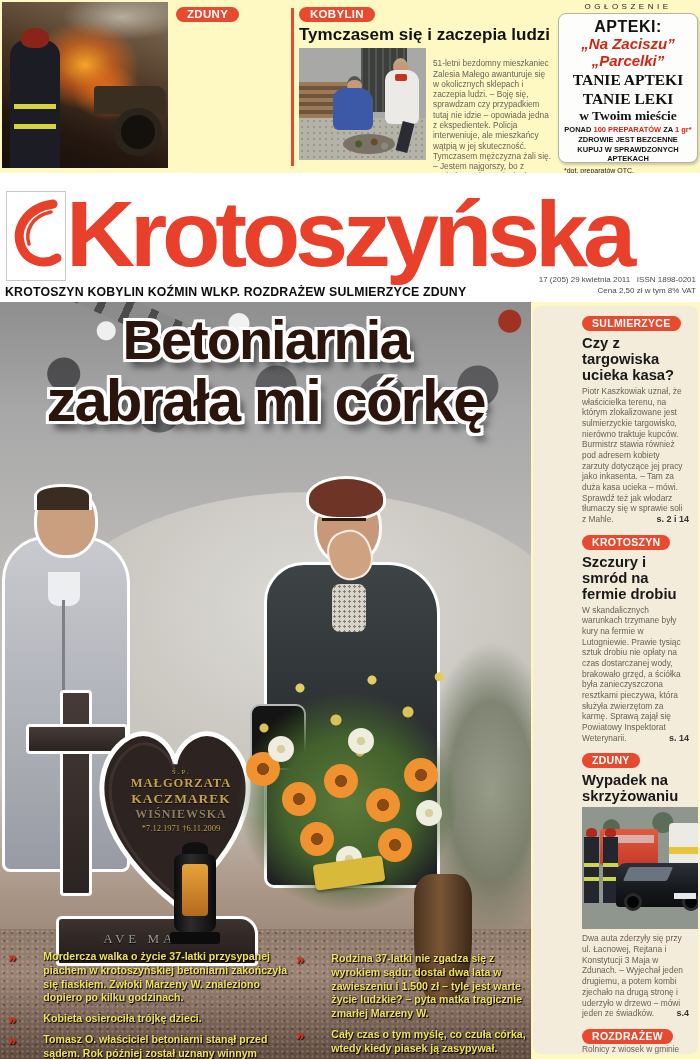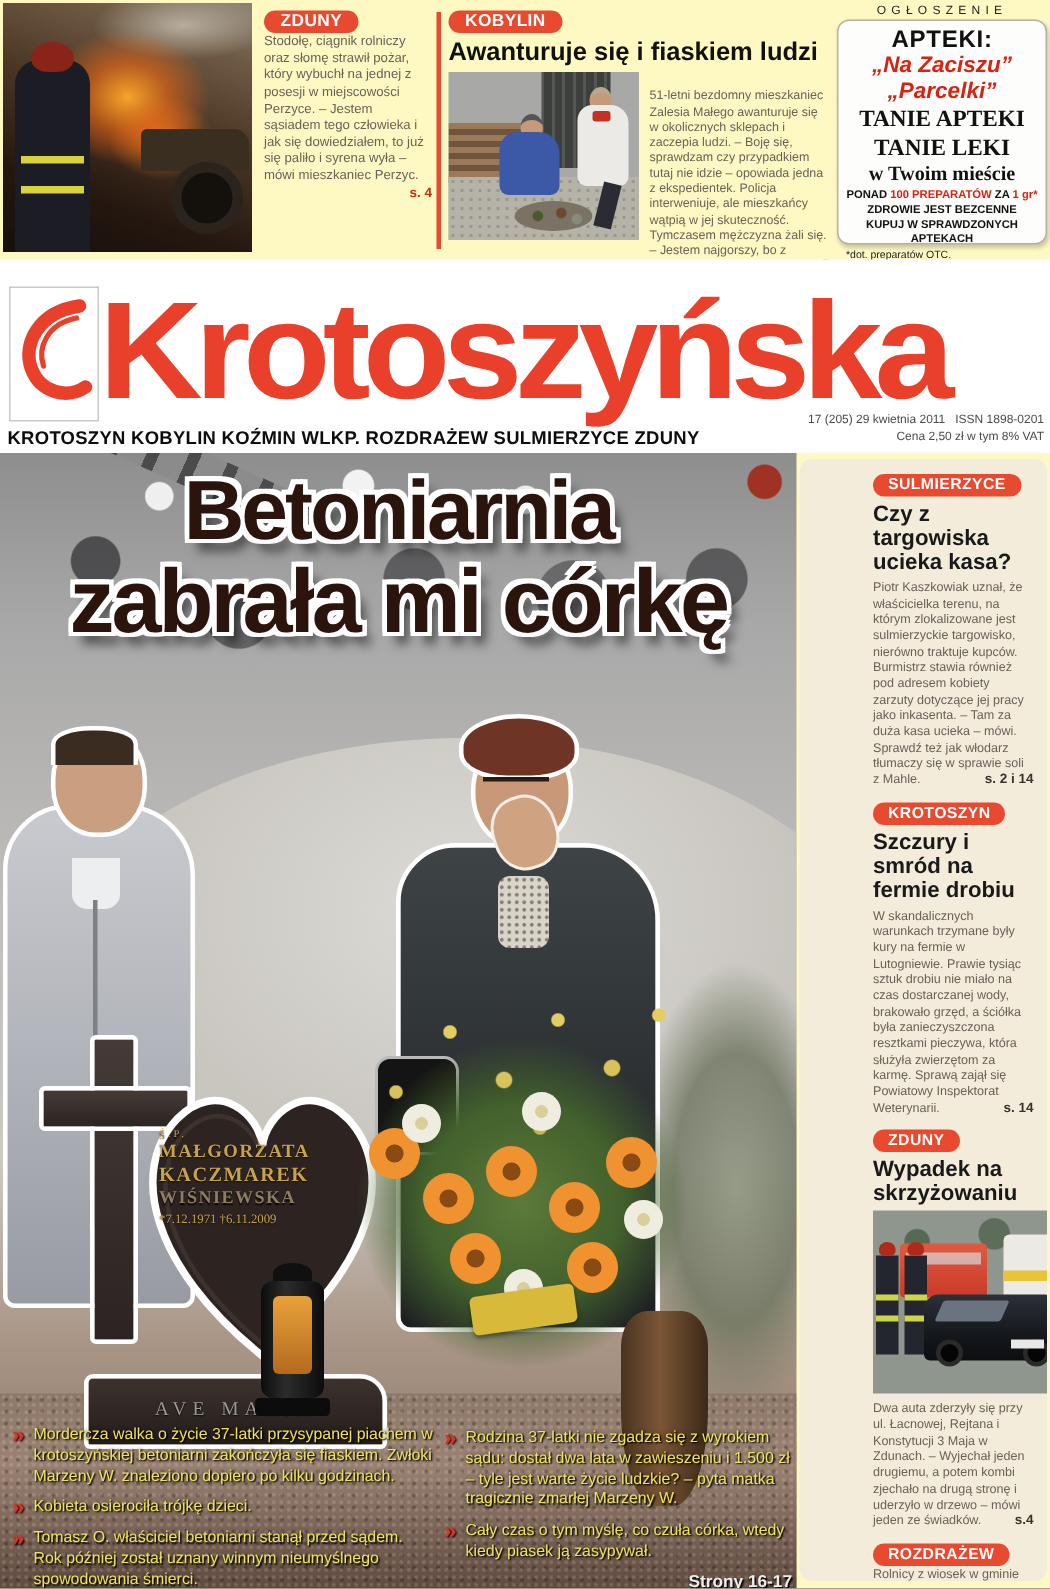--- a/index.html
+++ b/index.html
@@ -127,21 +127,21 @@
   .mother .bag{position:absolute;left:-6px;top:230px;width:52px;height:62px;border-radius:10px 10px 16px 16px;
     background:#141414;border:2px solid rgba(255,255,255,.7);}
 
   .monument{position:absolute;left:22px;top:388px;width:250px;height:300px;}
   .cross{position:absolute;left:38px;top:0;width:26px;height:200px;background:linear-gradient(180deg,#453a36,#2c2422);
     border:3px solid #fff;border-radius:4px;}
   .cross-arm{position:absolute;left:4px;top:34px;width:96px;height:24px;background:linear-gradient(180deg,#453a36,#2c2422);
     border:3px solid #fff;border-radius:4px;}
   .heart{position:absolute;left:58px;top:26px;width:190px;height:196px;}
   .heart svg{display:block;}
-  .grave-text{position:absolute;left:26px;top:36px;width:150px;color:#c9a34c;
+  .grave-text{position:absolute;left:26px;top:52px;width:150px;text-align:center;color:#c9a34c;
     font-family:"Liberation Serif",serif;text-shadow:0 1px 1px rgba(0,0,0,.9);}
   .gt-rip{font-size:7px;letter-spacing:2px;}
   .gt-n1{font-size:12.5px;letter-spacing:1px;font-weight:bold;}
   .gt-n2{font-size:13.5px;letter-spacing:1px;font-weight:bold;}
   .gt-n3{font-size:12px;letter-spacing:1px;color:#8f7f60;font-weight:bold;}
   .gt-d{font-size:8.5px;margin-top:1px;}
   .grave-base{position:absolute;left:34px;top:226px;width:196px;height:44px;border-radius:6px 18px 4px 4px;
     background:linear-gradient(180deg,#3c322e,#241d1b);border:3px solid #fff;
     text-align:center;color:#9a9a94;font-family:"Liberation Serif",serif;
     font-size:13px;letter-spacing:4px;line-height:40px;text-shadow:0 1px 1px #000;}
@@ -185,22 +185,22 @@
       0 -3px 0 #fff,0 3px 0 #fff,-3px 0 0 #fff,3px 0 0 #fff,6px 8px 7px rgba(0,0,0,.55);}
   .hl1{font-size:56px;}
   .hl2{font-size:60px;}
 
   .bullets{position:absolute;z-index:8;}
   .bullets-left{left:8px;top:648px;width:282px;}
   .bullets-right{left:296px;top:650px;width:232px;}
   .bullet{display:flex;gap:6px;margin-bottom:7px;}
   .bullet .mk{color:#e0311c;font-weight:bold;font-size:15px;line-height:13px;
     text-shadow:1px 1px 1px rgba(0,0,0,.8);flex:0 0 auto;}
-  .bullet .tx{color:#f0e35a;font-weight:normal;font-size:10.6px;line-height:1.3;
-    text-shadow:1px 1px 1px #000,0 0 3px rgba(0,0,0,.6);}
+  .bullet .tx{color:#f0e35a;font-weight:bold;font-size:10.6px;line-height:1.3;
+    text-shadow:1px 1px 1px #000,0 0 3px rgba(0,0,0,.6);margin-left:21px;}
   .pages-ref{text-align:right;color:#ececec;font-weight:bold;font-size:11.5px;
     text-shadow:1px 1px 1px #000;margin-top:2px;}
   .photo-credit{position:absolute;right:6px;top:330px;writing-mode:vertical-rl;
     font-size:5px;color:#555;letter-spacing:1px;z-index:7;}
 
   
   .sidebar{left:533px;top:306px;width:165px;height:748px;background:#f3ecdb;border-radius:8px;
     padding:7px 9px;box-sizing:border-box;overflow:hidden;}
   .sb-sec{margin-bottom:7px;margin-left:40px;}
   .sb-sec .pill{font-size:10.5px;padding:1px 10px 2px;}
@@ -238,29 +238,27 @@
       <div class="helmet"></div>
       <div class="stripe" style="top:64px"></div>
       <div class="stripe" style="top:84px"></div>
     </div>
     <div class="abs tractor-body"></div>
     <div class="abs tractor-wheel"></div>
   </div>
 
   <div class="abs zduny-col">
     <span class="pill">ZDUNY</span>
-    <p class="small-body"><span>Stodołę, ciągnik rolniczy oraz słomę strawił pożar, który wybuchł na jednej z posesji w miejscowości Perzyce. – Jestem sąsiadem tego człowieka i jak się dowiedziałem, to już się paliło i syrena wyła – mówi mieszkaniec Perzyc.</span>
-      <b class="ref">s. 4</b></p>
   </div>
 
   <div class="abs vert-divider"></div>
 
   <div class="abs kobylin-sec">
     <span class="pill">KOBYLIN</span>
-    <h2>Awanturuje się i fiaskiem ludzi</h2>
+    <h2>Tymczasem się i zaczepia ludzi</h2>
     <div class="kobylin-photo">
       <div class="kp-door"></div>
       <div class="kp-fence"></div>
       <div class="kp-pave"></div>
       <div class="kp-man-head"></div>
       <div class="kp-man"></div>
       <div class="kp-woman-head"></div>
       <div class="kp-woman"></div>
       <div class="kp-woman-col"></div>
       <div class="kp-woman-legs"></div>
@@ -412,21 +410,21 @@
     <div class="sb-sec">
       <span class="pill">SULMIERZYCE</span>
       <h3>Czy z targowiska ucieka kasa?</h3>
       <p class="sb-body"><span>Piotr Kaszkowiak uznał, że właścicielka terenu, na którym zlokalizowane jest sulmierzyckie targowisko, nierówno traktuje kupców. Burmistrz stawia również pod adresem kobiety zarzuty dotyczące jej pracy jako inkasenta. – Tam za duża kasa ucieka – mówi. Sprawdź też jak włodarz tłumaczy się w sprawie soli z Mahle.</span>
         <b class="sref">s. 2 i 14</b></p>
     </div>
 
     <div class="sb-sec">
       <span class="pill">KROTOSZYN</span>
       <h3>Szczury i smród na fermie drobiu</h3>
-      <p class="sb-body"><span>W skandalicznych warunkach trzymane były kury na fermie w Lutogniewie. Prawie tysiąc sztuk drobiu nie miało na czas dostarczanej wody, brakowało grzęd, a ściółka była zanieczyszczona resztkami pieczywa, która służyła zwierzętom za karmę. Sprawą zajął się Powiatowy Inspektorat Weterynarii.</span>
+      <p class="sb-body"><span>W skandalicznych warunkach trzymane były kury na fermie w Lutogniewie. Prawie tysiąc sztuk drobiu nie opłaty na czas dostarczanej wody, brakowało grzęd, a ściółka była zanieczyszczona resztkami pieczywa, która służyła zwierzętom za karmę. Sprawą zajął się Powiatowy Inspektorat Weterynarii.</span>
         <b class="sref">s. 14</b></p>
     </div>
 
     <div class="sb-sec">
       <span class="pill">ZDUNY</span>
       <h3>Wypadek na skrzyżowaniu</h3>
       <div class="accident-photo">
         <div class="ap-trees"></div>
         <div class="ap-truck"></div>
         <div class="ap-amb"></div>

